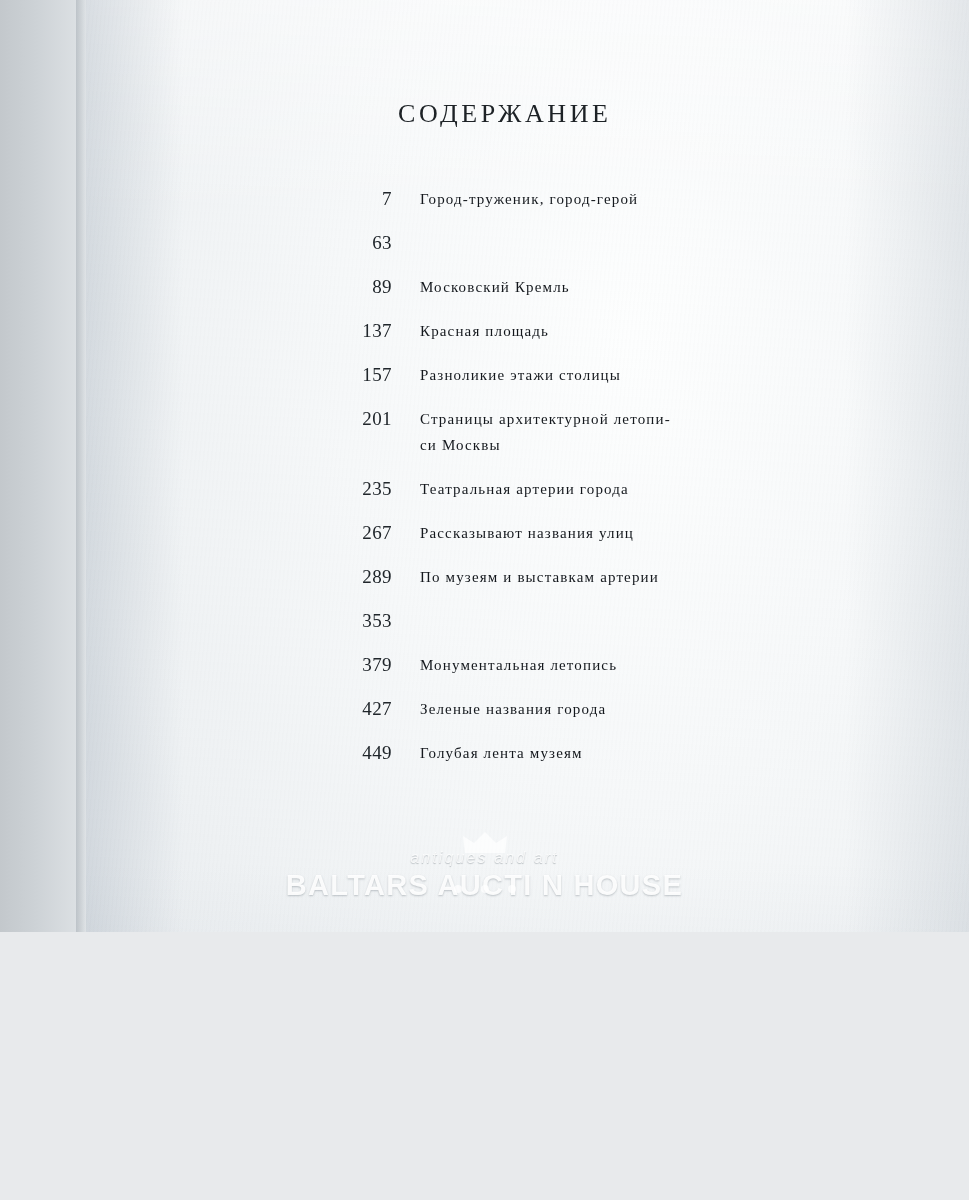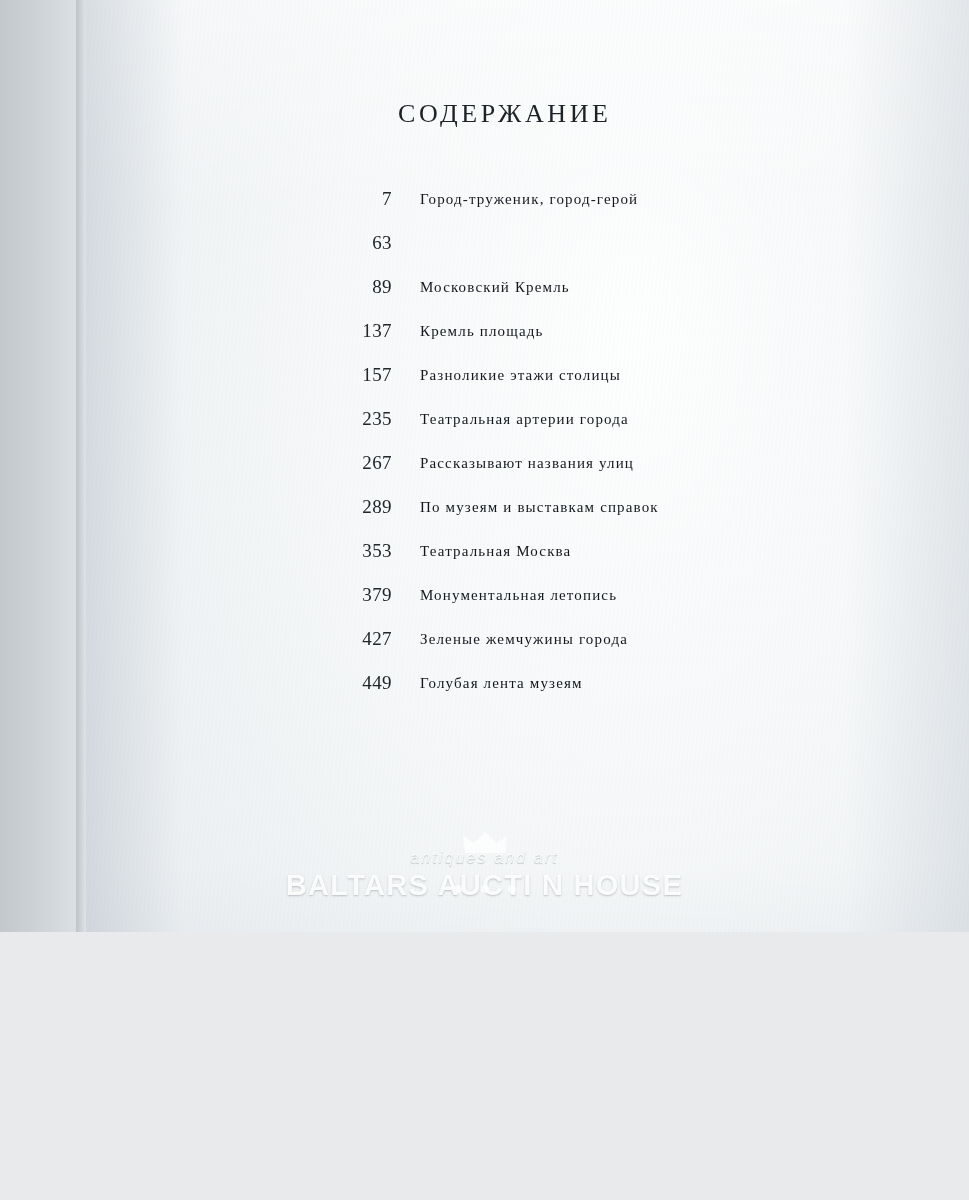--- a/index.html
+++ b/index.html
@@ -220,57 +220,63 @@
           <span class="toc-page">63</span>
         </li>
 
         <li class="toc-row">
           <span class="toc-page">89</span>
           <span class="toc-title">Московский  Кремль</span>
         </li>
 
         <li class="toc-row">
           <span class="toc-page">137</span>
-          <span class="toc-title">Кремль площадь</span>
+          <span class="toc-title">Красная площадь</span>
         </li>
 
         <li class="toc-row">
           <span class="toc-page">157</span>
           <span class="toc-title">Разноликие  этажи  столицы</span>
         </li>
 
+        <li class="toc-row">
+          <span class="toc-page">201</span>
+          <span class="toc-title">
+            <span>Страницы архитектурной летопи-</span>
+            <span class="l2">си Москвы</span>
+          </span>
+        </li>
 
         <li class="toc-row">
           <span class="toc-page">235</span>
           <span class="toc-title">Театральная  артерии  города</span>
         </li>
 
         <li class="toc-row">
           <span class="toc-page">267</span>
           <span class="toc-title">Рассказывают названия  улиц</span>
         </li>
 
         <li class="toc-row">
           <span class="toc-page">289</span>
-          <span class="toc-title">По музеям и выставкам  справок</span>
+          <span class="toc-title">По музеям и выставкам  артерии</span>
         </li>
 
         <li class="toc-row">
           <span class="toc-page">353</span>
-          <span class="toc-title">Театральная  Москва</span>
         </li>
 
         <li class="toc-row">
           <span class="toc-page">379</span>
           <span class="toc-title">Монументальная  летопись</span>
         </li>
 
         <li class="toc-row">
           <span class="toc-page">427</span>
-          <span class="toc-title">Зеленые жемчужины города</span>
+          <span class="toc-title">Зеленые названия города</span>
         </li>
 
         <li class="toc-row">
           <span class="toc-page">449</span>
           <span class="toc-title">Голубая лента  музеям</span>
         </li>
 
 
       </ul>
     </div>

